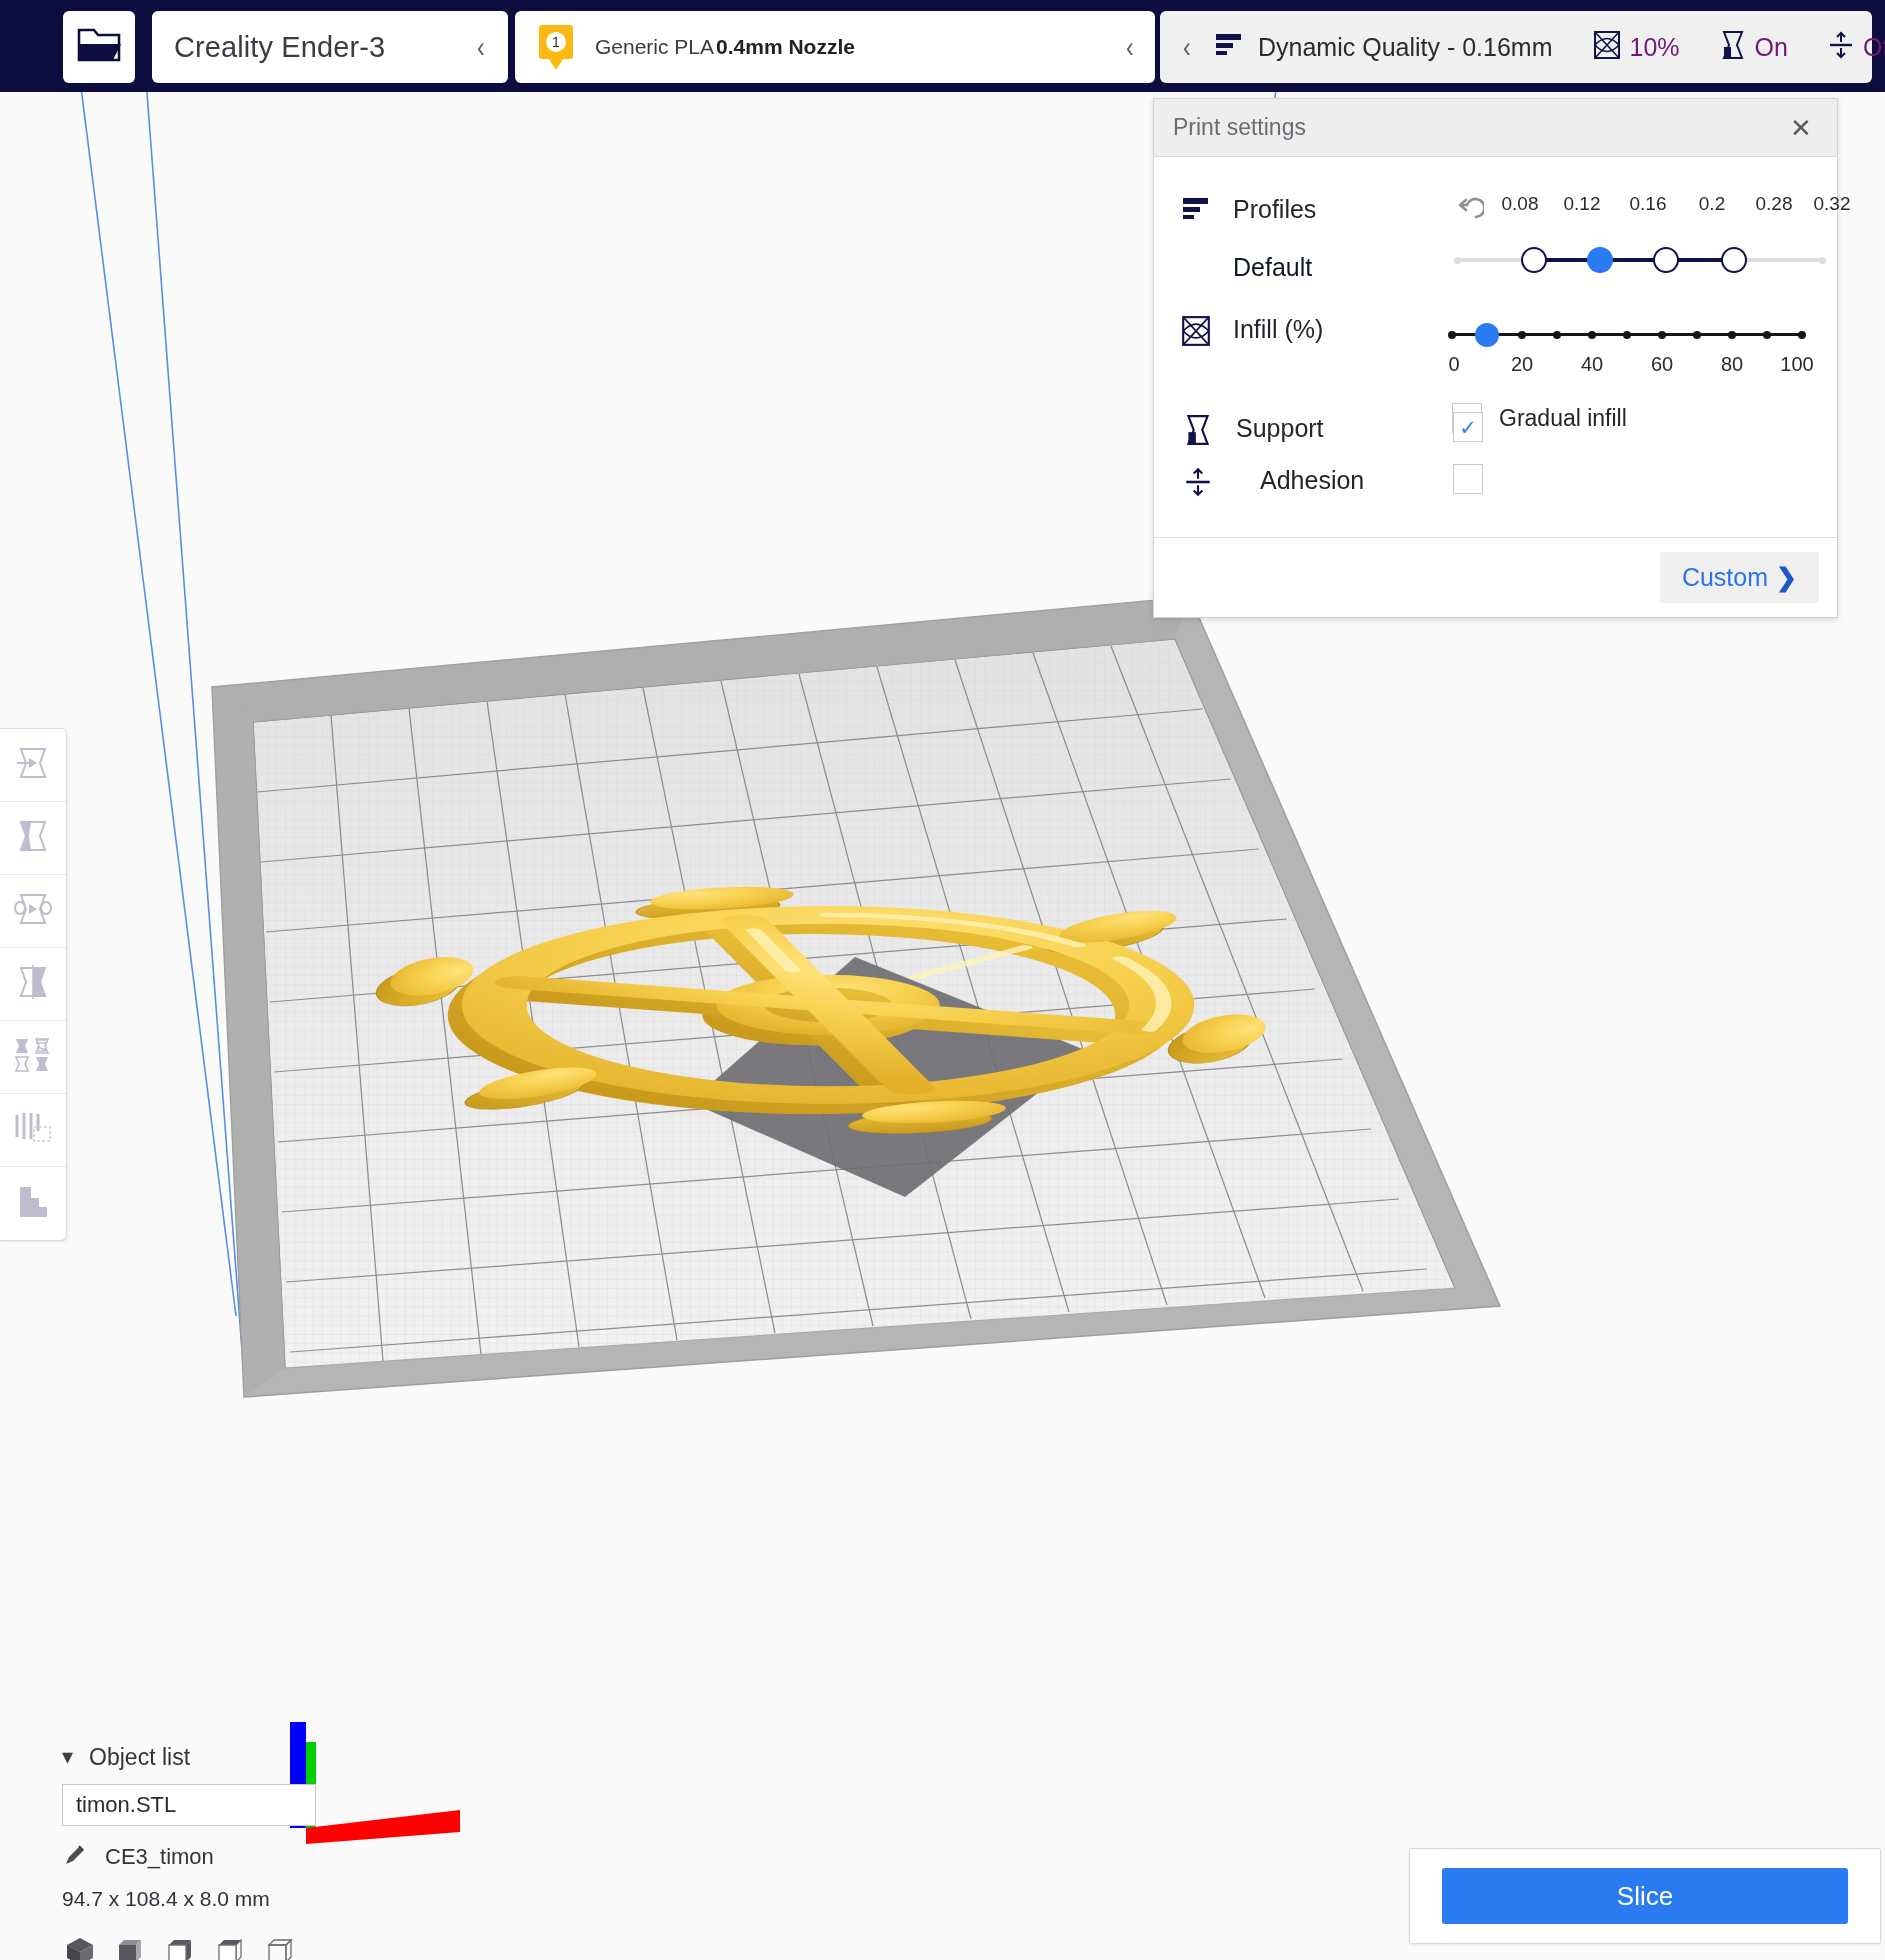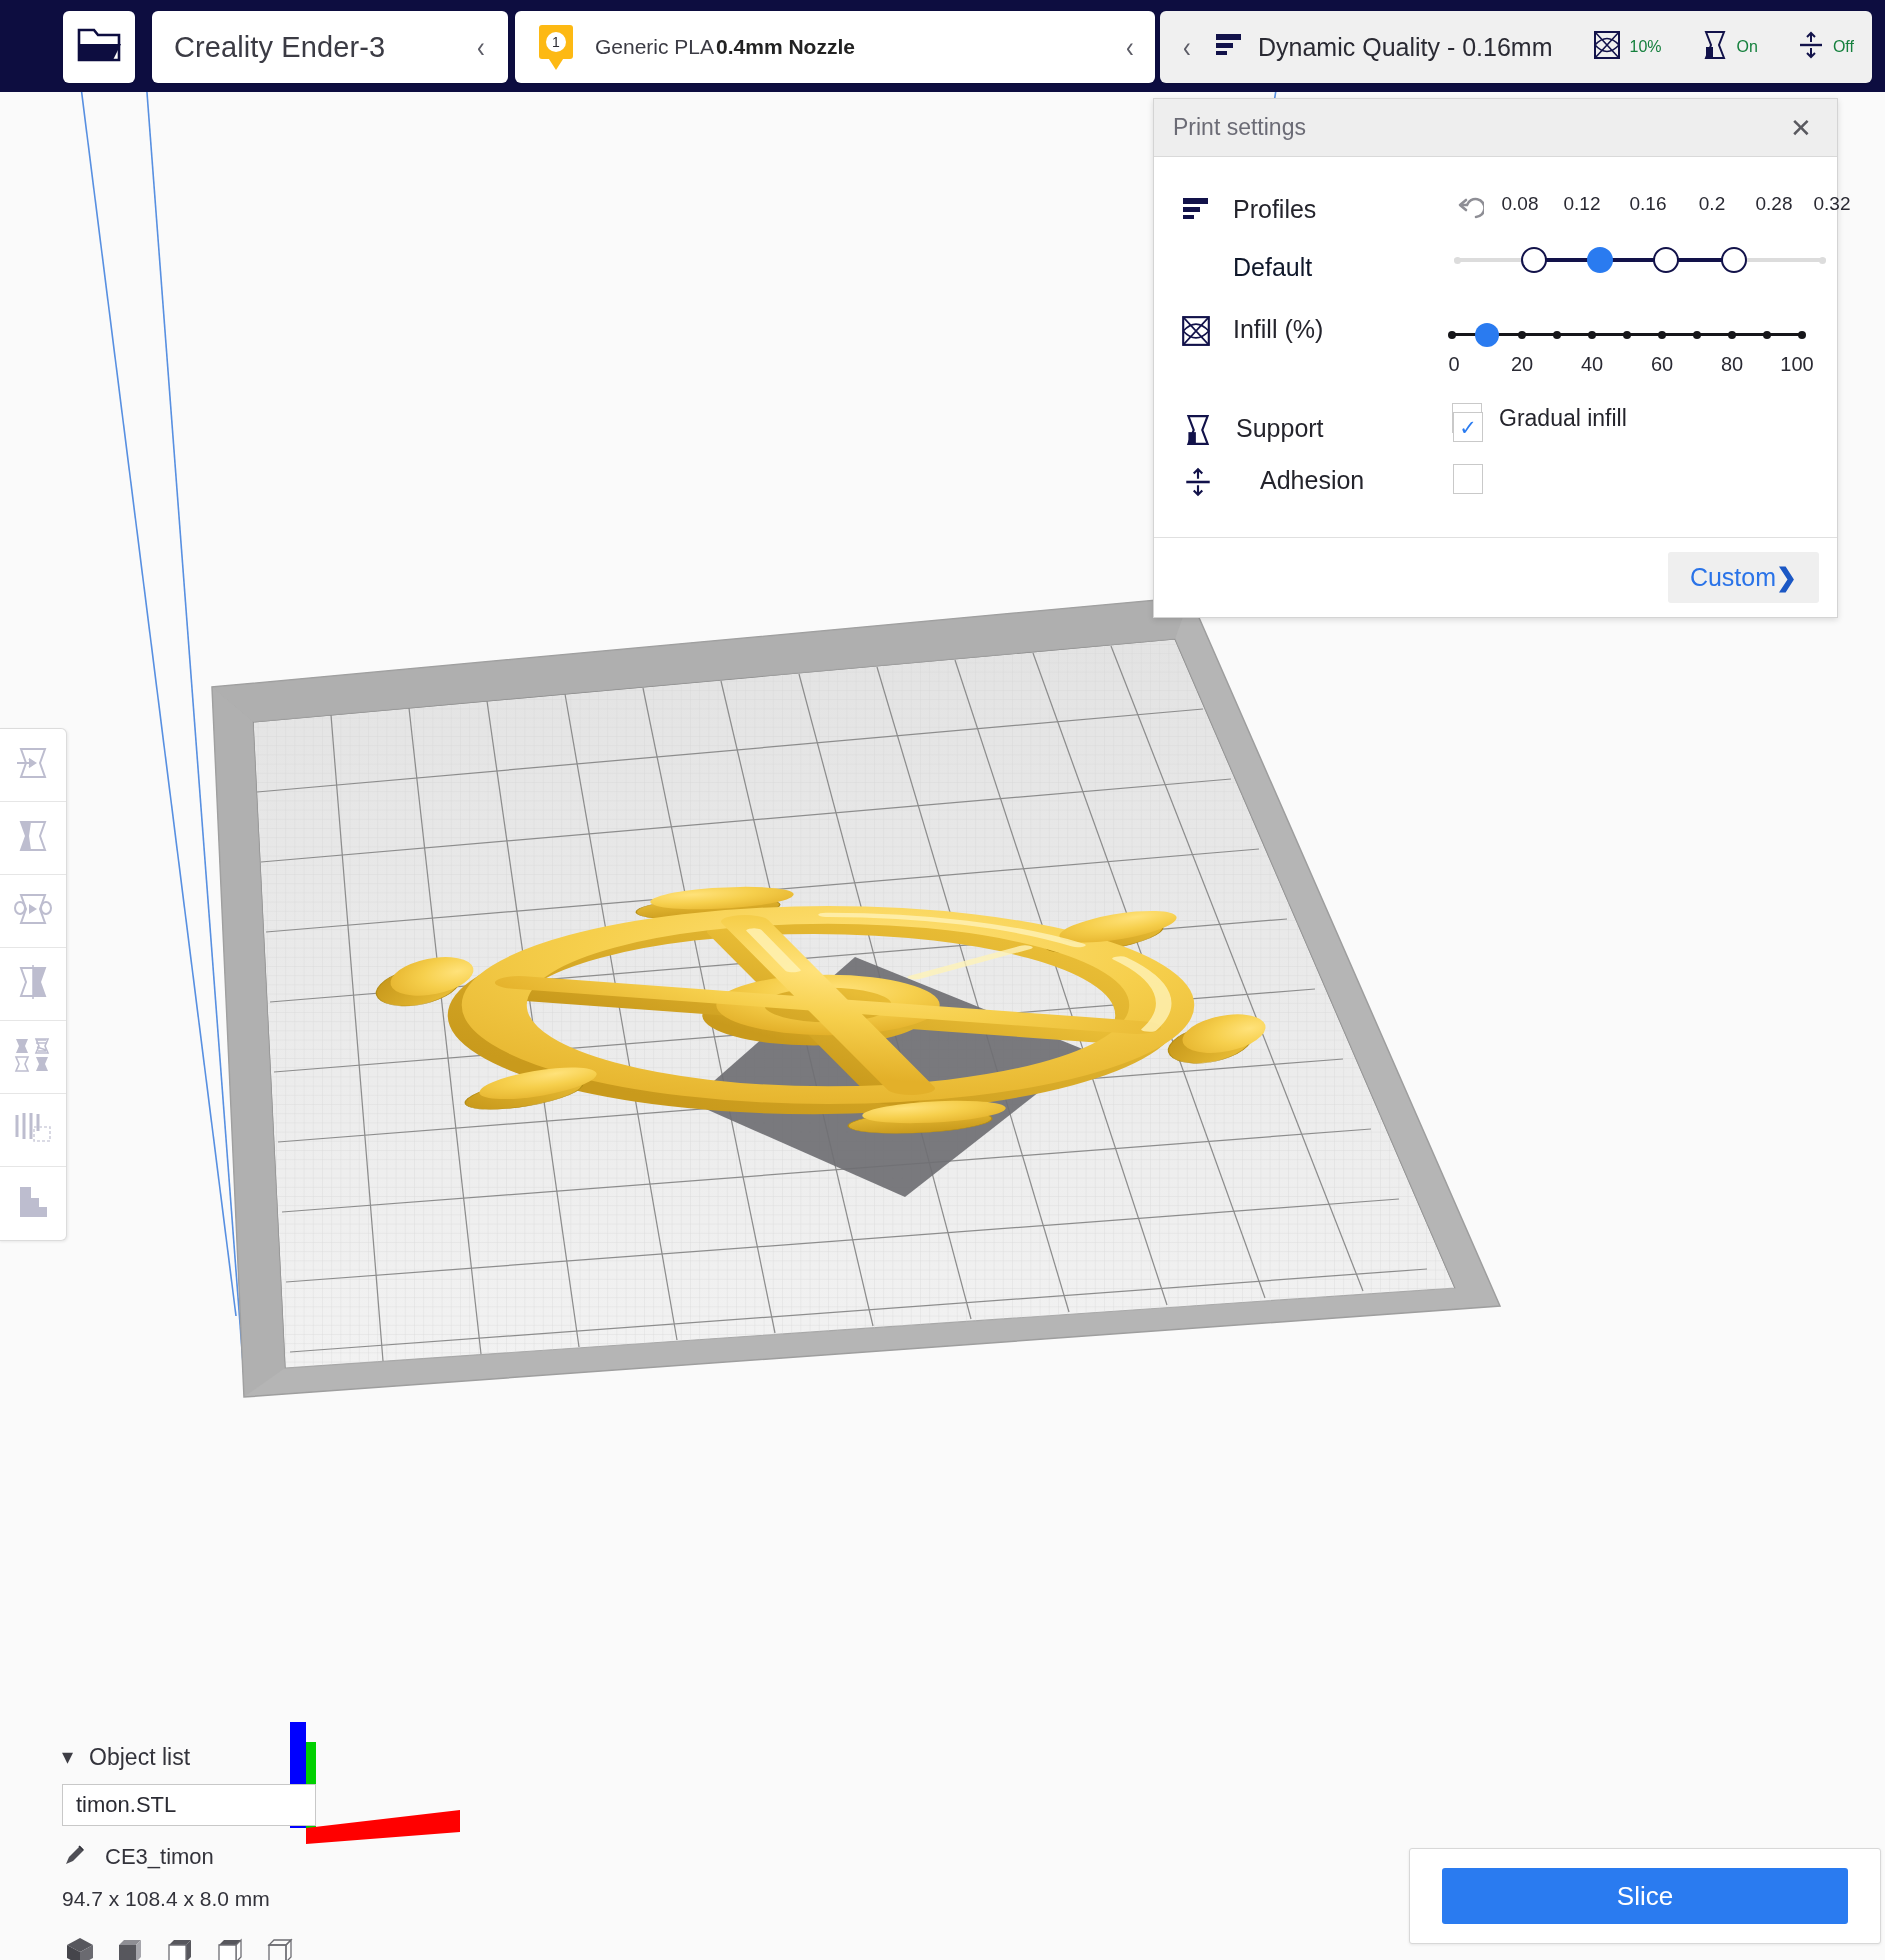--- a/index.html
+++ b/index.html
@@ -78,21 +78,21 @@
     position: absolute; left: 1160px; top: 11px; width: 712px; height: 72px;
     background: #f0f0f0; border-radius: 6px;
     display: flex; align-items: center; padding: 0 14px 0 22px;
     box-shadow: 0 1px 2px rgba(0,0,0,0.10);
   }
   #print-setup-card .ps-main {
     display: flex; align-items: center; gap: 14px; flex: 1 1 auto;
   }
   #print-setup-card .ps-title { font-size: 25px; color: #2a2a33; white-space: nowrap; }
   .ps-stat { display: flex; align-items: center; gap: 9px; margin-left: 26px; }
-  .ps-stat .v { font-size: 16px; color: #15803d; }
+  .ps-stat .v { font-size: 25px; color: #701a75; }
 
   
   #print-settings-panel {
     position: absolute; left: 1153px; top: 98px; width: 685px; height: 520px;
     background: #ffffff;
     border: 1px solid #d4d4d4;
     box-shadow: 0 2px 6px rgba(0,0,0,0.13);
     display: flex; flex-direction: column;
   }
   .ps-header {
@@ -106,21 +106,21 @@
     font-size: 26px; color: #59595f; line-height: 1;
   }
   .ps-body { flex: 1 1 auto; position: relative; padding: 22px 10px 0 0; }
   .ps-footer {
     flex: 0 0 auto; height: 80px; border-top: 1px solid #e0e0e0;
     display: flex; align-items: center; justify-content: flex-end; padding-right: 18px;
   }
   #custom-button {
     background: #efefef; border-radius: 3px;
     padding: 11px 22px;
-    display: flex; align-items: center; gap: 0;
+    display: flex; align-items: center; gap: 8px;
   }
   #custom-button .cb-label { color: #2a73e8; font-size: 25px; }
   #custom-button .cb-chev { color: #1b57c4; font-size: 25px; font-weight: bold; }
 
   
   .set-row { position: absolute; display: flex; align-items: flex-start; }
   .set-icon { width: 32px; height: 32px; flex: 0 0 auto; }
   .set-label { font-size: 25px; color: #24242c; margin-left: 20px; white-space: nowrap; }
 
   #row-profiles { left: 27px; top: 38px; }

